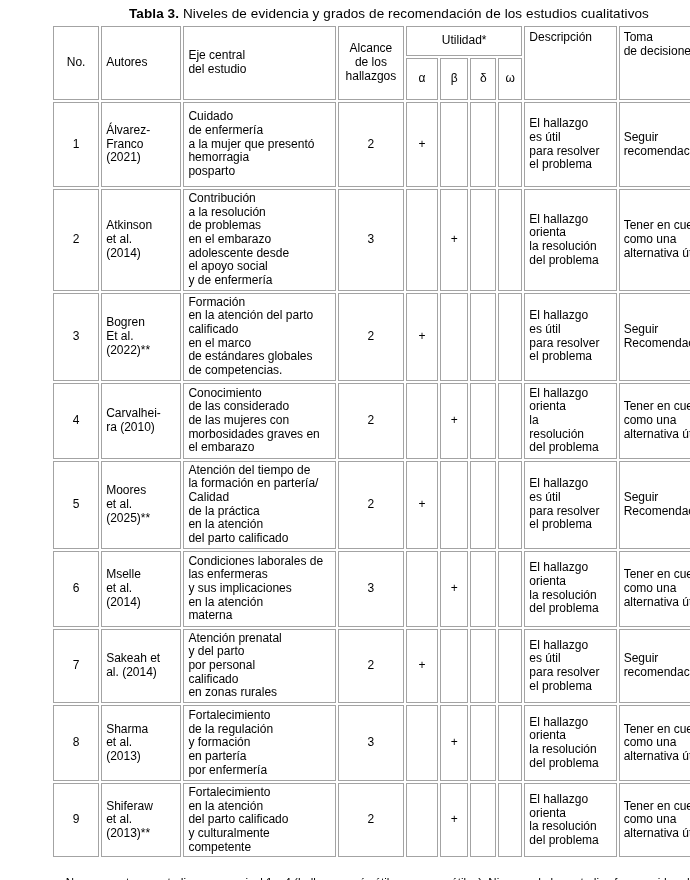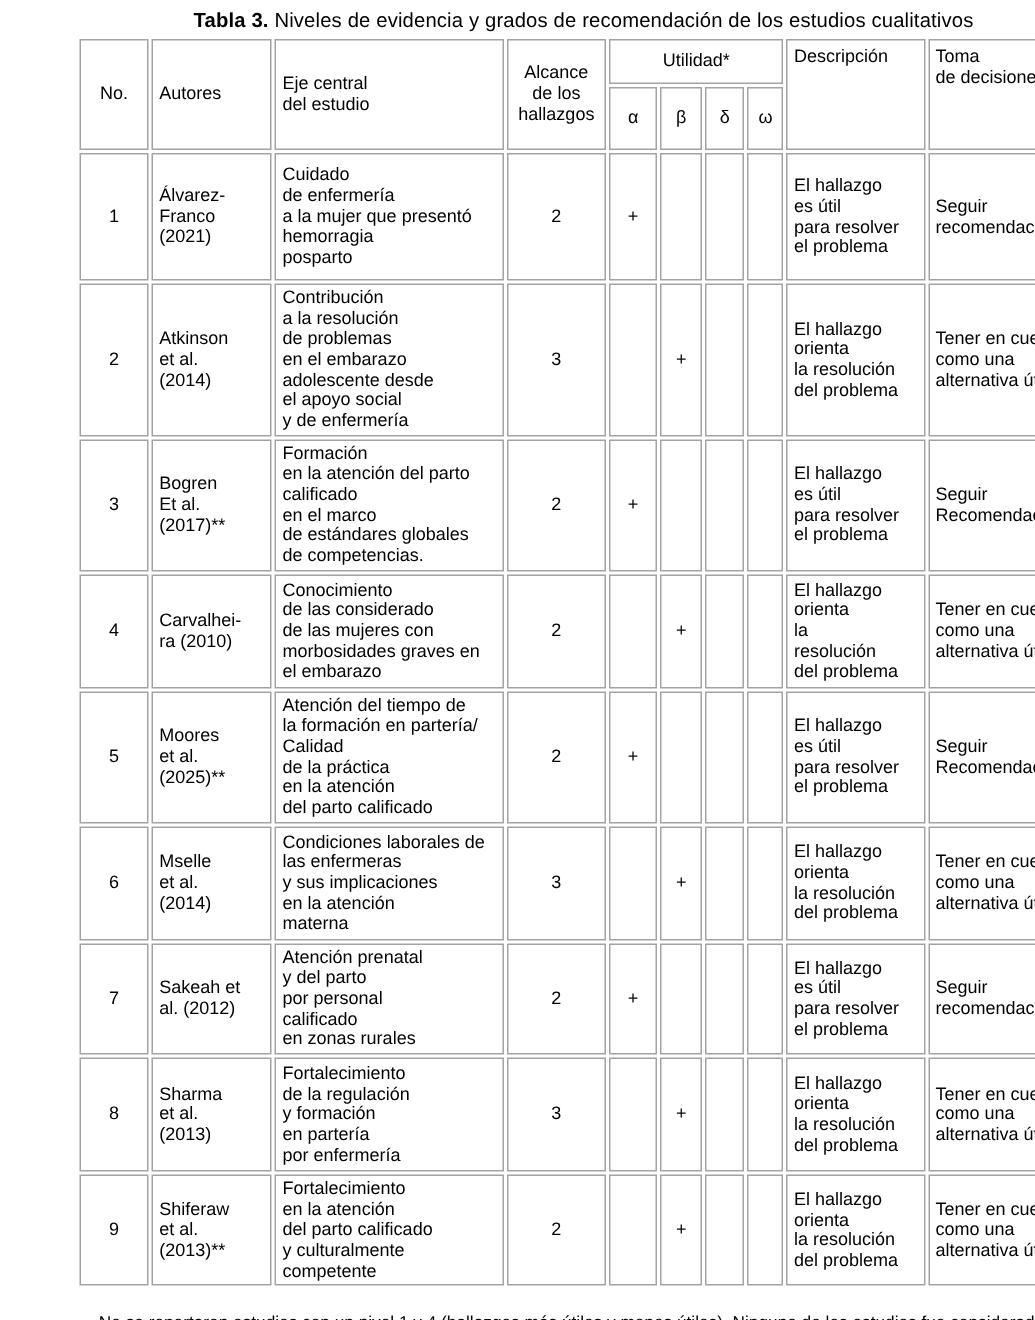--- a/index.html
+++ b/index.html
@@ -115,21 +115,21 @@
 la resolución
 del problema</td>
         <td class="al">Tener en cuenta
 como una
 alternativa útil</td>
       </tr>
       <tr>
         <td class="ac">3</td>
         <td class="al">Bogren
 Et al.
-(2017)**</td>
+(2022)**</td>
         <td class="al">Formación
 en la atención del parto
 calificado
 en el marco
 de estándares globales
 de competencias.</td>
         <td class="ac">2</td>
         <td class="ac">+</td>
         <td class="ac"></td>
         <td class="ac"></td>
@@ -206,21 +206,21 @@
 orienta
 la resolución
 del problema</td>
         <td class="al">Tener en cuenta
 como una
 alternativa útil</td>
       </tr>
       <tr>
         <td class="ac">7</td>
         <td class="al">Sakeah et
-al. (2012)</td>
+al. (2014)</td>
         <td class="al">Atención prenatal
 y del parto
 por personal
 calificado
 en zonas rurales</td>
         <td class="ac">2</td>
         <td class="ac">+</td>
         <td class="ac"></td>
         <td class="ac"></td>
         <td class="ac"></td>

